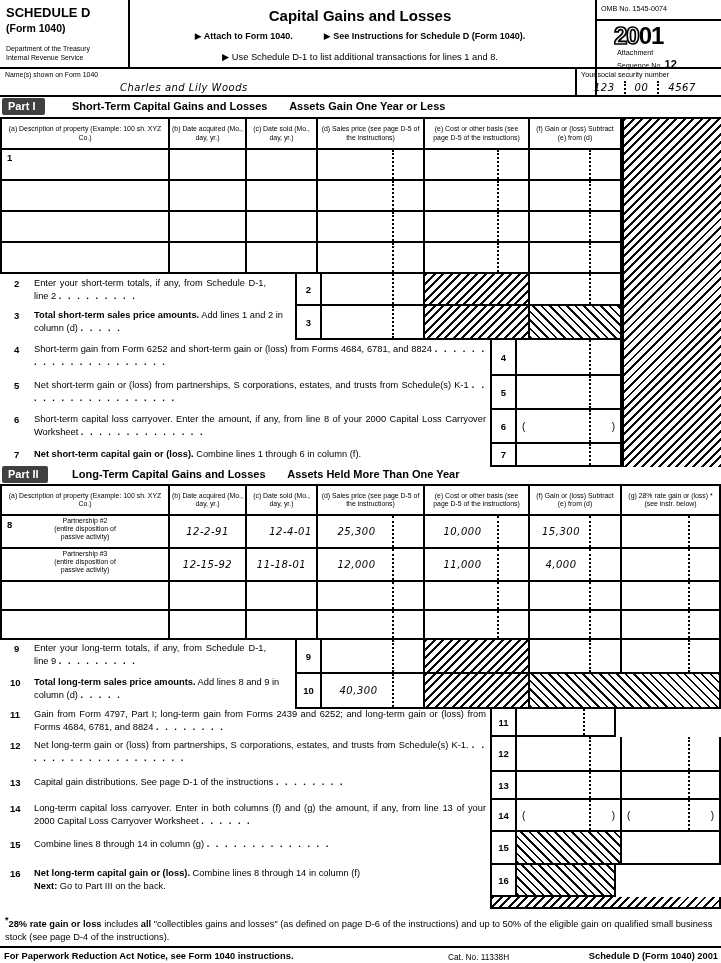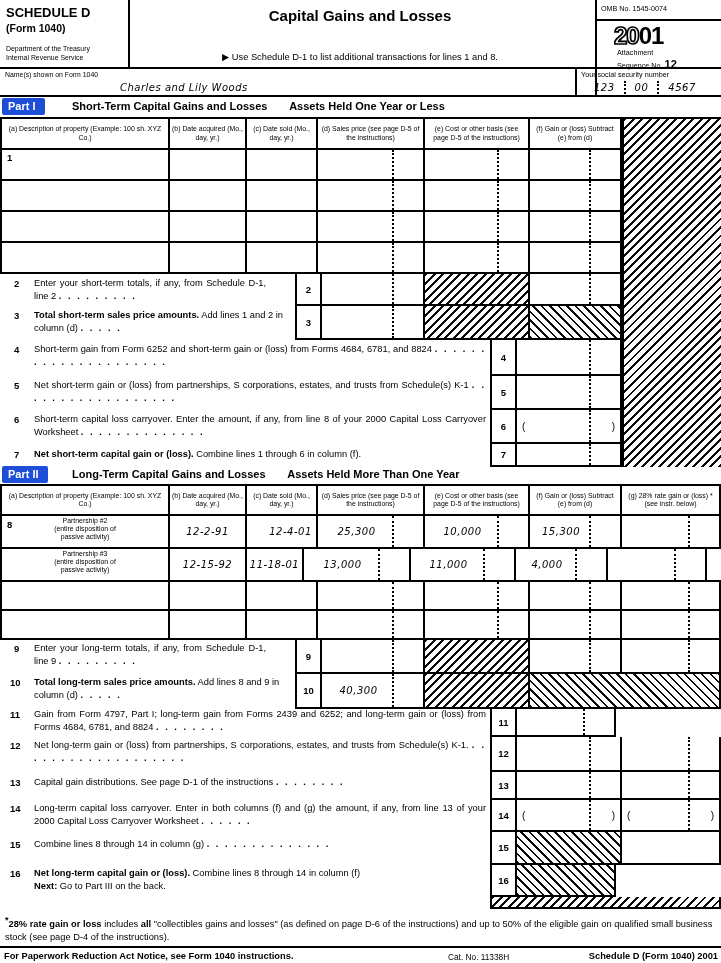--- a/index.html
+++ b/index.html
@@ -31,21 +31,21 @@
   .arow { position:absolute; left:0; display:flex; }
   .bx { border-right:2px solid #000; border-bottom:2px solid #000; position:relative; }
   .bxl { border-left:2px solid #000; }
   .num { font-weight:bold; font-size:9.5px; display:flex; align-items:center; justify-content:center; }
   .val { display:flex; align-items:center; justify-content:center; padding-right:28px; }
   .par { display:flex; align-items:center; justify-content:space-between; padding:0 5px 0 5px; font-size:10px; }
 
   .lineitem { position:absolute; font-size:9.3px; line-height:1.38; }
   .lno { position:absolute; font-weight:bold; font-size:9.5px; }
 
-  .plabel { position:absolute; left:2px; top:1px; background:#1d4ed8; color:#fff; font-weight:bold;
+  .plabel { position:absolute; left:2px; top:1px; background:#404040; color:#fff; font-weight:bold;
             font-size:11px; padding:2px 9px 3px 6px; border-radius:2px; }
   .ptitle { position:absolute; top:3px; font-weight:bold; font-size:11px; }
 
   .yrO { color:#fff; -webkit-text-stroke:1.7px #000; text-shadow:0 0 1px #000; }
   .year { font-size:24px; font-weight:800; letter-spacing:-1px; }
   .vline { position:absolute; width:2px; background:#000; }
   .hline { position:absolute; height:2px; background:#000; }
   .ssn { display:flex; align-items:center; font-weight:normal; }
   .ssep { border-left:2px dotted #000; height:13px; margin:0 9px; }
   sup.star { font-size:9px; font-weight:bold; }
@@ -56,20 +56,27 @@
 <div class="page">
 
   <div class="abs" style="left:0;top:0;width:721px;height:97px;">
     <div class="abs b" style="left:6px;top:5px;font-size:13px;">SCHEDULE D</div>
     <div class="abs b" style="left:6px;top:22px;font-size:10.5px;">(Form 1040)</div>
     <div class="abs tiny" style="left:6px;top:45px;">Department of the Treasury</div>
     <div class="abs tiny" style="left:6px;top:54px;">Internal Revenue Service</div>
     <div class="vline" style="left:128px;top:0;height:67px;"></div>
 
     <div class="abs b" style="left:130px;top:7px;width:460px;text-align:center;font-size:15px;">Capital Gains and Losses</div>
+    <div class="abs" style="left:130px;top:31px;width:460px;text-align:center;font-size:9px;font-weight:bold;">
+      <span>▶</span>
+      <span>Attach to Form 1040.</span>
+      <span style="display:inline-block;width:26px;"></span>
+      <span>▶</span>
+      <span>See Instructions for Schedule D (Form 1040).</span>
+    </div>
     <div class="abs" style="left:130px;top:51px;width:460px;text-align:center;font-size:9.3px;">
       <span>▶</span>
       <span>Use Schedule D-1 to list additional transactions for lines 1 and 8.</span>
     </div>
 
     <div class="vline" style="left:595px;top:0;height:97px;"></div>
     <div class="abs tiny" style="left:601px;top:5px;font-size:7.2px;">OMB No. 1545-0074</div>
     <div class="hline" style="left:595px;top:19px;width:126px;"></div>
     <div class="abs year" style="left:614px;top:22px;">
       <span class="yrO">20</span><span>01</span>
@@ -93,21 +100,21 @@
         <span>4567</span>
       </div>
     </div>
   </div>
 
   <div class="abs" style="left:0;top:97px;width:721px;height:20px;">
     <span class="plabel">Part I</span>
     <span class="ptitle" style="left:72px;">
       <span>Short-Term Capital Gains and Losses</span>
       <span style="display:inline-block;width:16px;"></span>
-      <span>Assets Held One Year or Less</span>
+      <span>Assets Gain One Year or Less</span>
     </span>
   </div>
 
   <div class="abs" style="left:0;top:117px;width:721px;height:348px;border-top:2px solid #000;">
     <div class="abs hatchD" style="right:0;top:0;width:99px;height:348px;border-left:2px solid #000;"></div>
 
     <div class="row" style="height:31px;width:622px;">
       <div class="c cl hc tiny" style="width:170px;">(a) Description of property (Example: 100 sh. XYZ Co.)</div>
       <div class="c hc tiny" style="width:77px;">(b) Date acquired (Mo., day, yr.)</div>
       <div class="c hc tiny" style="width:71px;">(c) Date sold (Mo., day, yr.)</div>
@@ -262,22 +269,22 @@
       <div class="c dot" style="width:99px;"></div>
     </div>
 
     <div class="row" style="height:33px;">
       <div class="c cl tiny" style="width:170px;padding-top:1px;">
         <div>Partnership #3</div>
         <div>(entire disposition of</div>
         <div>passive activity)</div>
       </div>
       <div class="c hc fill" style="width:77px;">12-15-92</div>
-      <div class="c hc fill" style="width:57px;">11-18-01</div>
-      <div class="c dot val fill" style="width:107px;">13,000</div>
+      <div class="c hc fill" style="width:71px;">11-18-01</div>
+      <div class="c dot val fill" style="width:107px;">12,000</div>
       <div class="c dot val fill" style="width:105px;">11,000</div>
       <div class="c dot val fill" style="width:92px;">4,000</div>
       <div class="c dot" style="width:99px;"></div>
     </div>
 
     <div class="row" style="height:29px;">
       <div class="c cl" style="width:170px;"></div>
       <div class="c" style="width:77px;"></div>
       <div class="c" style="width:71px;"></div>
       <div class="c dot" style="width:107px;"></div>

